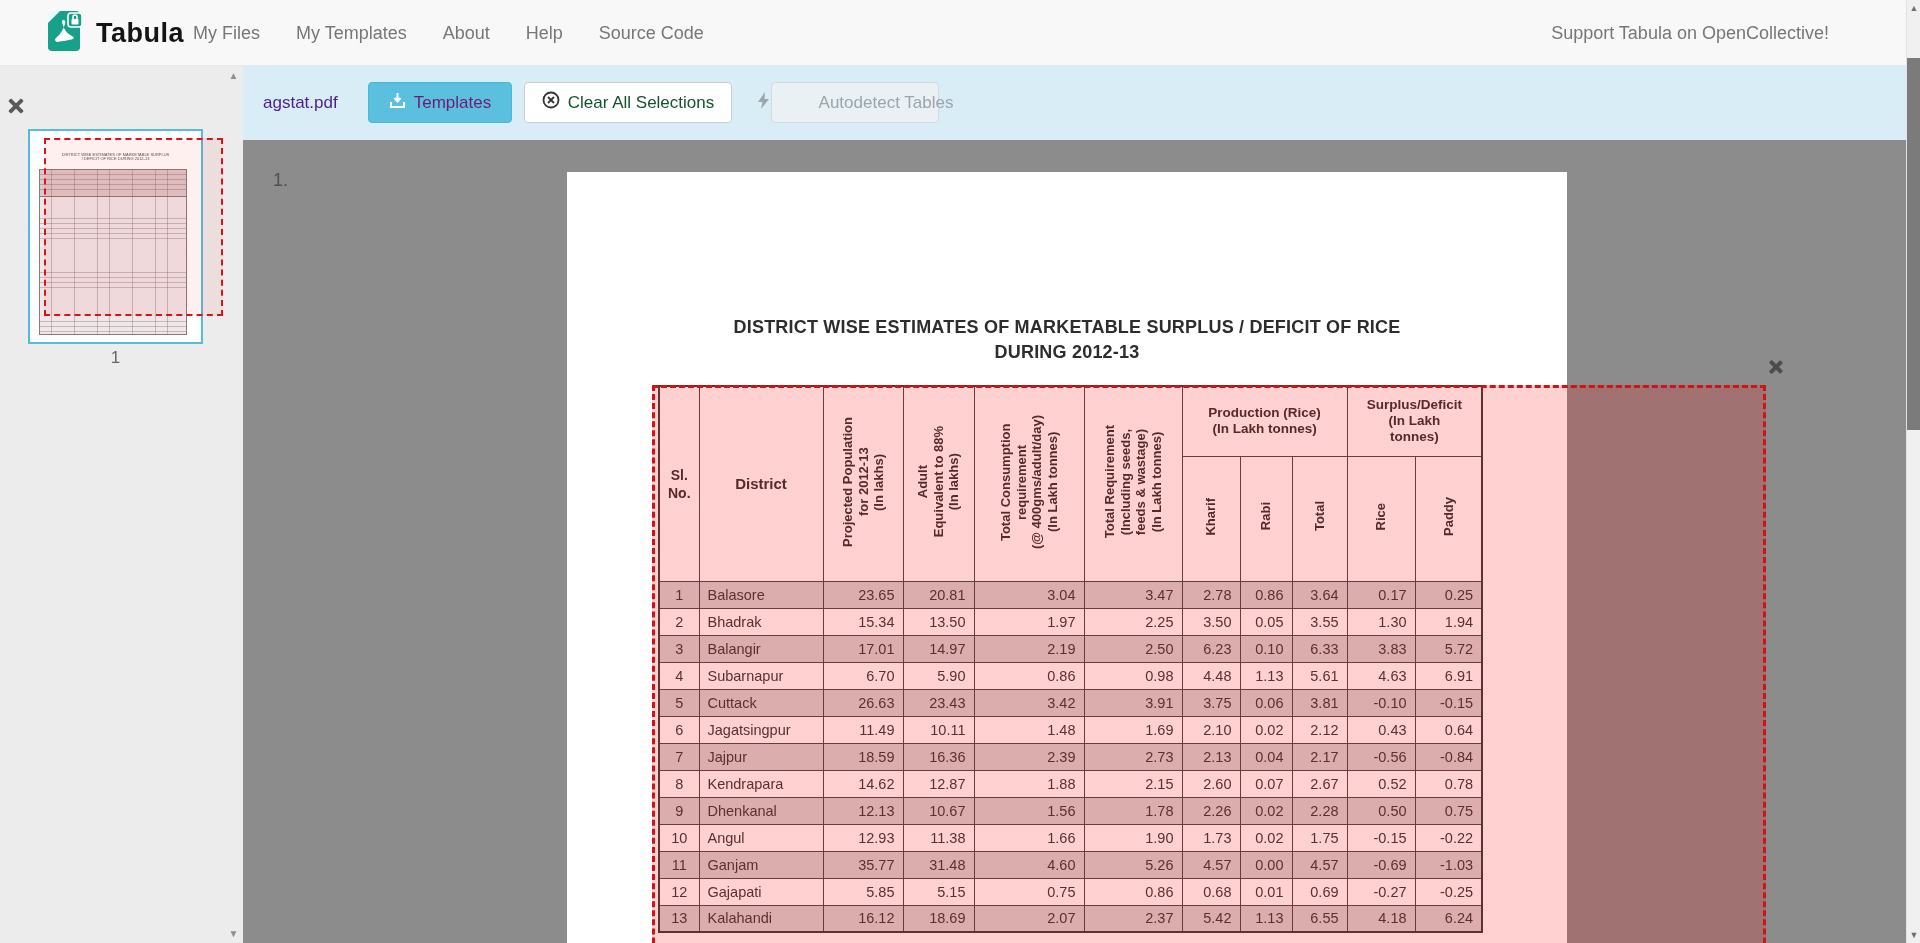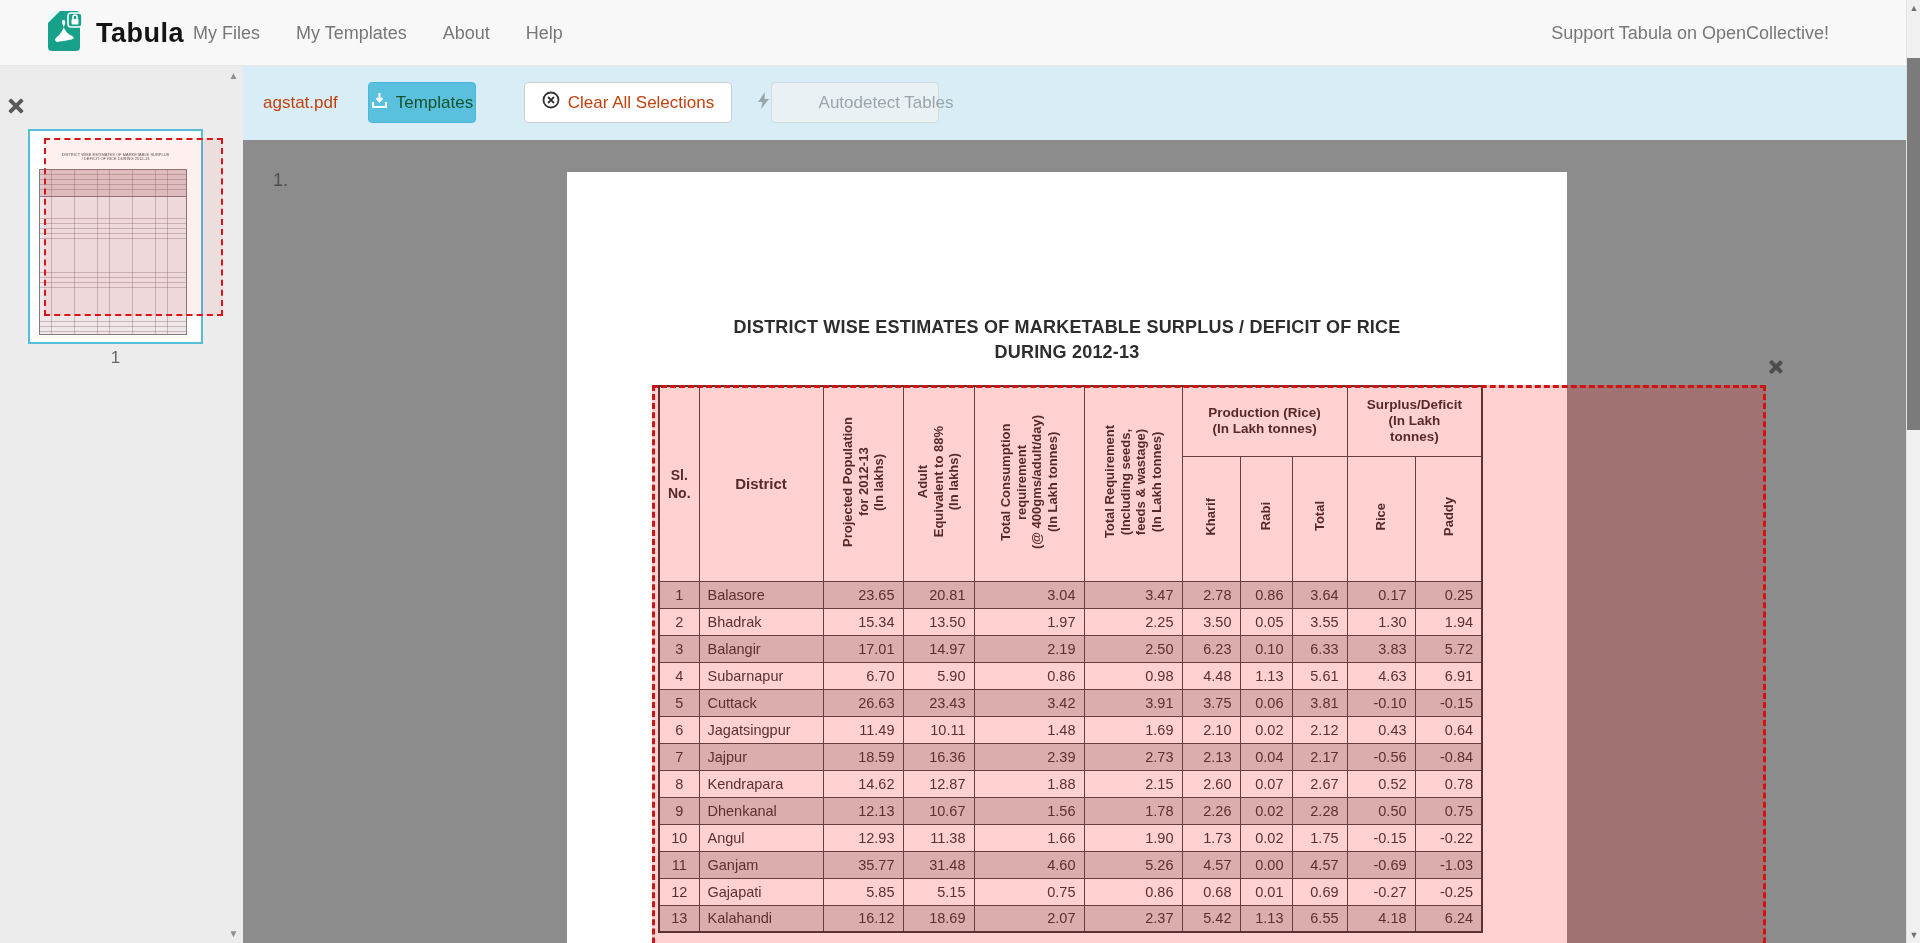--- a/index.html
+++ b/index.html
@@ -43,26 +43,26 @@
   .x-icon::before, .x-icon::after { content:""; position:absolute; left:9px; top:1px;
       width:4px; height:18px; background:#5a5a5a; border-radius:1px; }
   .x-icon::before { transform:rotate(45deg); }
   .x-icon::after  { transform:rotate(-45deg); }
   .x-icon.small::before, .x-icon.small::after { left:7px; width:3.5px; height:16px; background:#4d4d4d; }
 
   
   .toolbar { position:absolute; left:243px; top:66px; right:14px; height:74px;
              background:#d9edf7; z-index:20; }
   .filename { position:absolute; left:20px; top:17px; height:40px; line-height:40px;
-              font-size:17px; color:#c2410c; }
+              font-size:17px; color:#4c1d95; }
   .btn { position:absolute; top:16px; height:41px; border-radius:4px; font-size:17px;
          display:flex; align-items:center; justify-content:center; gap:8px;
          cursor:pointer; border:1px solid transparent; white-space:nowrap; }
-  .btn-templates { left:125px; width:108px; background:#5bc0de; border-color:#46b8da; color:#14532d; }
-  .btn-clear { left:281px; width:208px; background:#ffffff; border-color:#cccccc; color:#c2410c; }
+  .btn-templates { left:125px; width:144px; background:#5bc0de; border-color:#46b8da; color:#701a75; }
+  .btn-clear { left:281px; width:208px; background:#ffffff; border-color:#cccccc; color:#14532d; }
   .btn-autodetect { left:528px; width:168px; background:#e9f1f5; border-color:#cfdbe1; color:#9aa6ac; cursor:default;gap:48px; }
   .btn-export { right:55px; width:307px; background:#5cb85c; border-color:#4cae4c; color:#fff; }
   .btn svg { flex:0 0 auto; }
 
   
   .viewer { position:absolute; left:243px; top:140px; right:14px; bottom:0;
             background:#8c8c8c; overflow:hidden; z-index:5; }
   .page-label { position:absolute; left:30px; top:30px; font-size:18px; color:#4f4f4f; }
   .pdf-page { position:absolute; left:324px; top:32px; width:1000px; height:1500px;
               background:#ffffff; cursor:crosshair; }
@@ -115,20 +115,21 @@
           <path d="M31 10 v-2 a2 2 0 0 1 4 0 v2" fill="none" stroke="#ffffff" stroke-width="1.6"></path>
         </svg>
       </span>
       <span class="brand-text">Tabula</span>
     </div>
     <ul class="nav-links">
       <li>My Files</li>
       <li>My Templates</li>
       <li>About</li>
       <li>Help</li>
+      <li>Source Code</li>
     </ul>
     <span class="support-link">Support Tabula on OpenCollective!</span>
   </div>
 
   <div class="sidebar">
     <div class="remove-page">
       <span class="x-icon"></span>
     </div>
     <div class="thumb-wrap">
       <div class="thumb-title-line">DISTRICT WISE ESTIMATES OF MARKETABLE SURPLUS / DEFICIT OF RICE DURING 2012-13</div>

